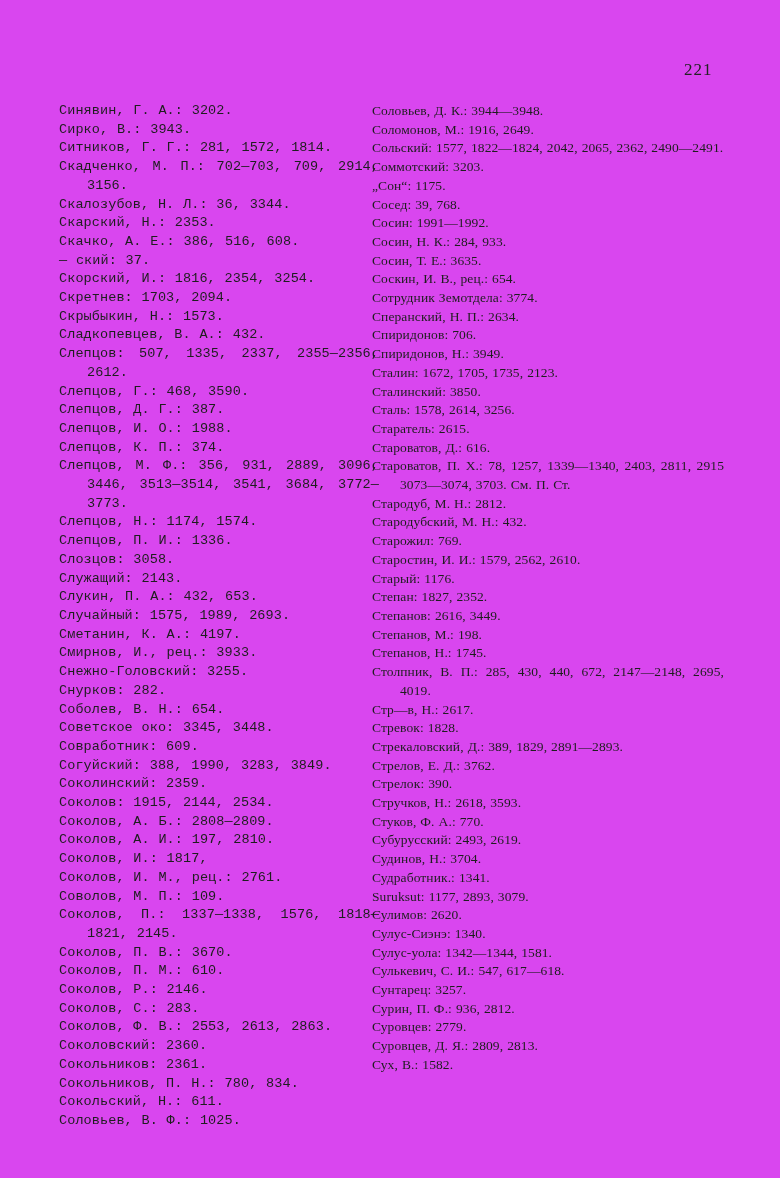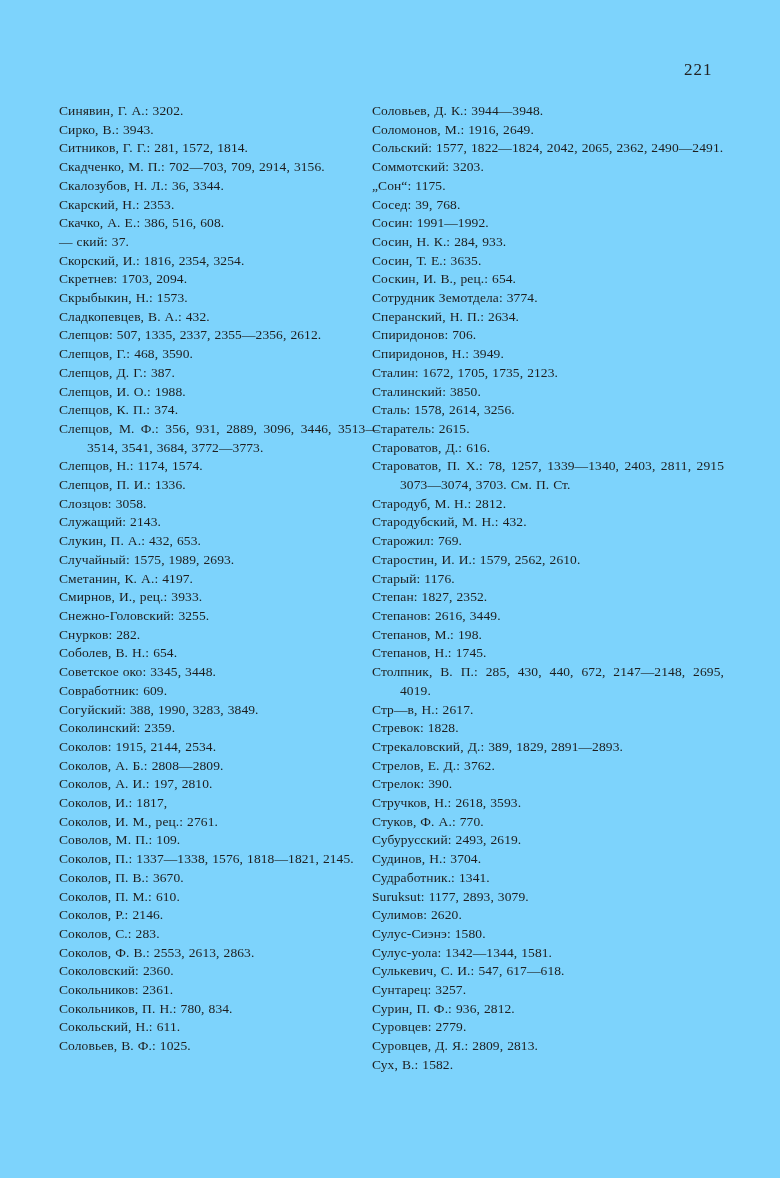--- a/index.html
+++ b/index.html
@@ -4,21 +4,21 @@
 <style>
   html, body {
     margin: 0;
     padding: 0;
     background: #ffffff;
   }
   .page {
     position: relative;
     width: 780px;
     height: 1178px;
-    background: #7dd3fc;
+    background: #d946ef;
     overflow: hidden;
     font-family: "Liberation Serif", "DejaVu Serif", serif;
     color: #1e1e1e;
   }
   .page-number {
     position: absolute;
     top: 60px;
     left: 684px;
     font-size: 17px;
     letter-spacing: 1px;
@@ -27,20 +27,21 @@
   .index-column {
     position: absolute;
     top: 102px;
     font-size: 13.5px;
     line-height: 18.7px;
     letter-spacing: 0.1px;
   }
   .index-column.left {
     left: 59px;
     width: 320px;
+    font-family: Liberation Mono, monospace;
   }
   .index-column.right {
     left: 372px;
     width: 352px;
   }
   .entry {
     margin: 0;
     padding-left: 28px;
     text-indent: -28px;
     text-align: justify;
@@ -238,21 +239,21 @@
       <p class="entry">Субурусский: 2493, 2619.</p>
 
       <p class="entry">Судинов, Н.: 3704.</p>
 
       <p class="entry">Судработник.: 1341.</p>
 
       <p class="entry">Suruksut: 1177, 2893, 3079.</p>
 
       <p class="entry">Сулимов: 2620.</p>
 
-      <p class="entry">Сулус-Сиэнэ: 1580.</p>
+      <p class="entry">Сулус-Сиэнэ: 1340.</p>
 
       <p class="entry">Сулус-уола: 1342—1344, 1581.</p>
 
       <p class="entry">Сулькевич, С. И.: 547, 617—618.</p>
 
       <p class="entry">Сунтарец: 3257.</p>
 
       <p class="entry">Сурин, П. Ф.: 936, 2812.</p>
 
       <p class="entry">Суровцев: 2779.</p>

